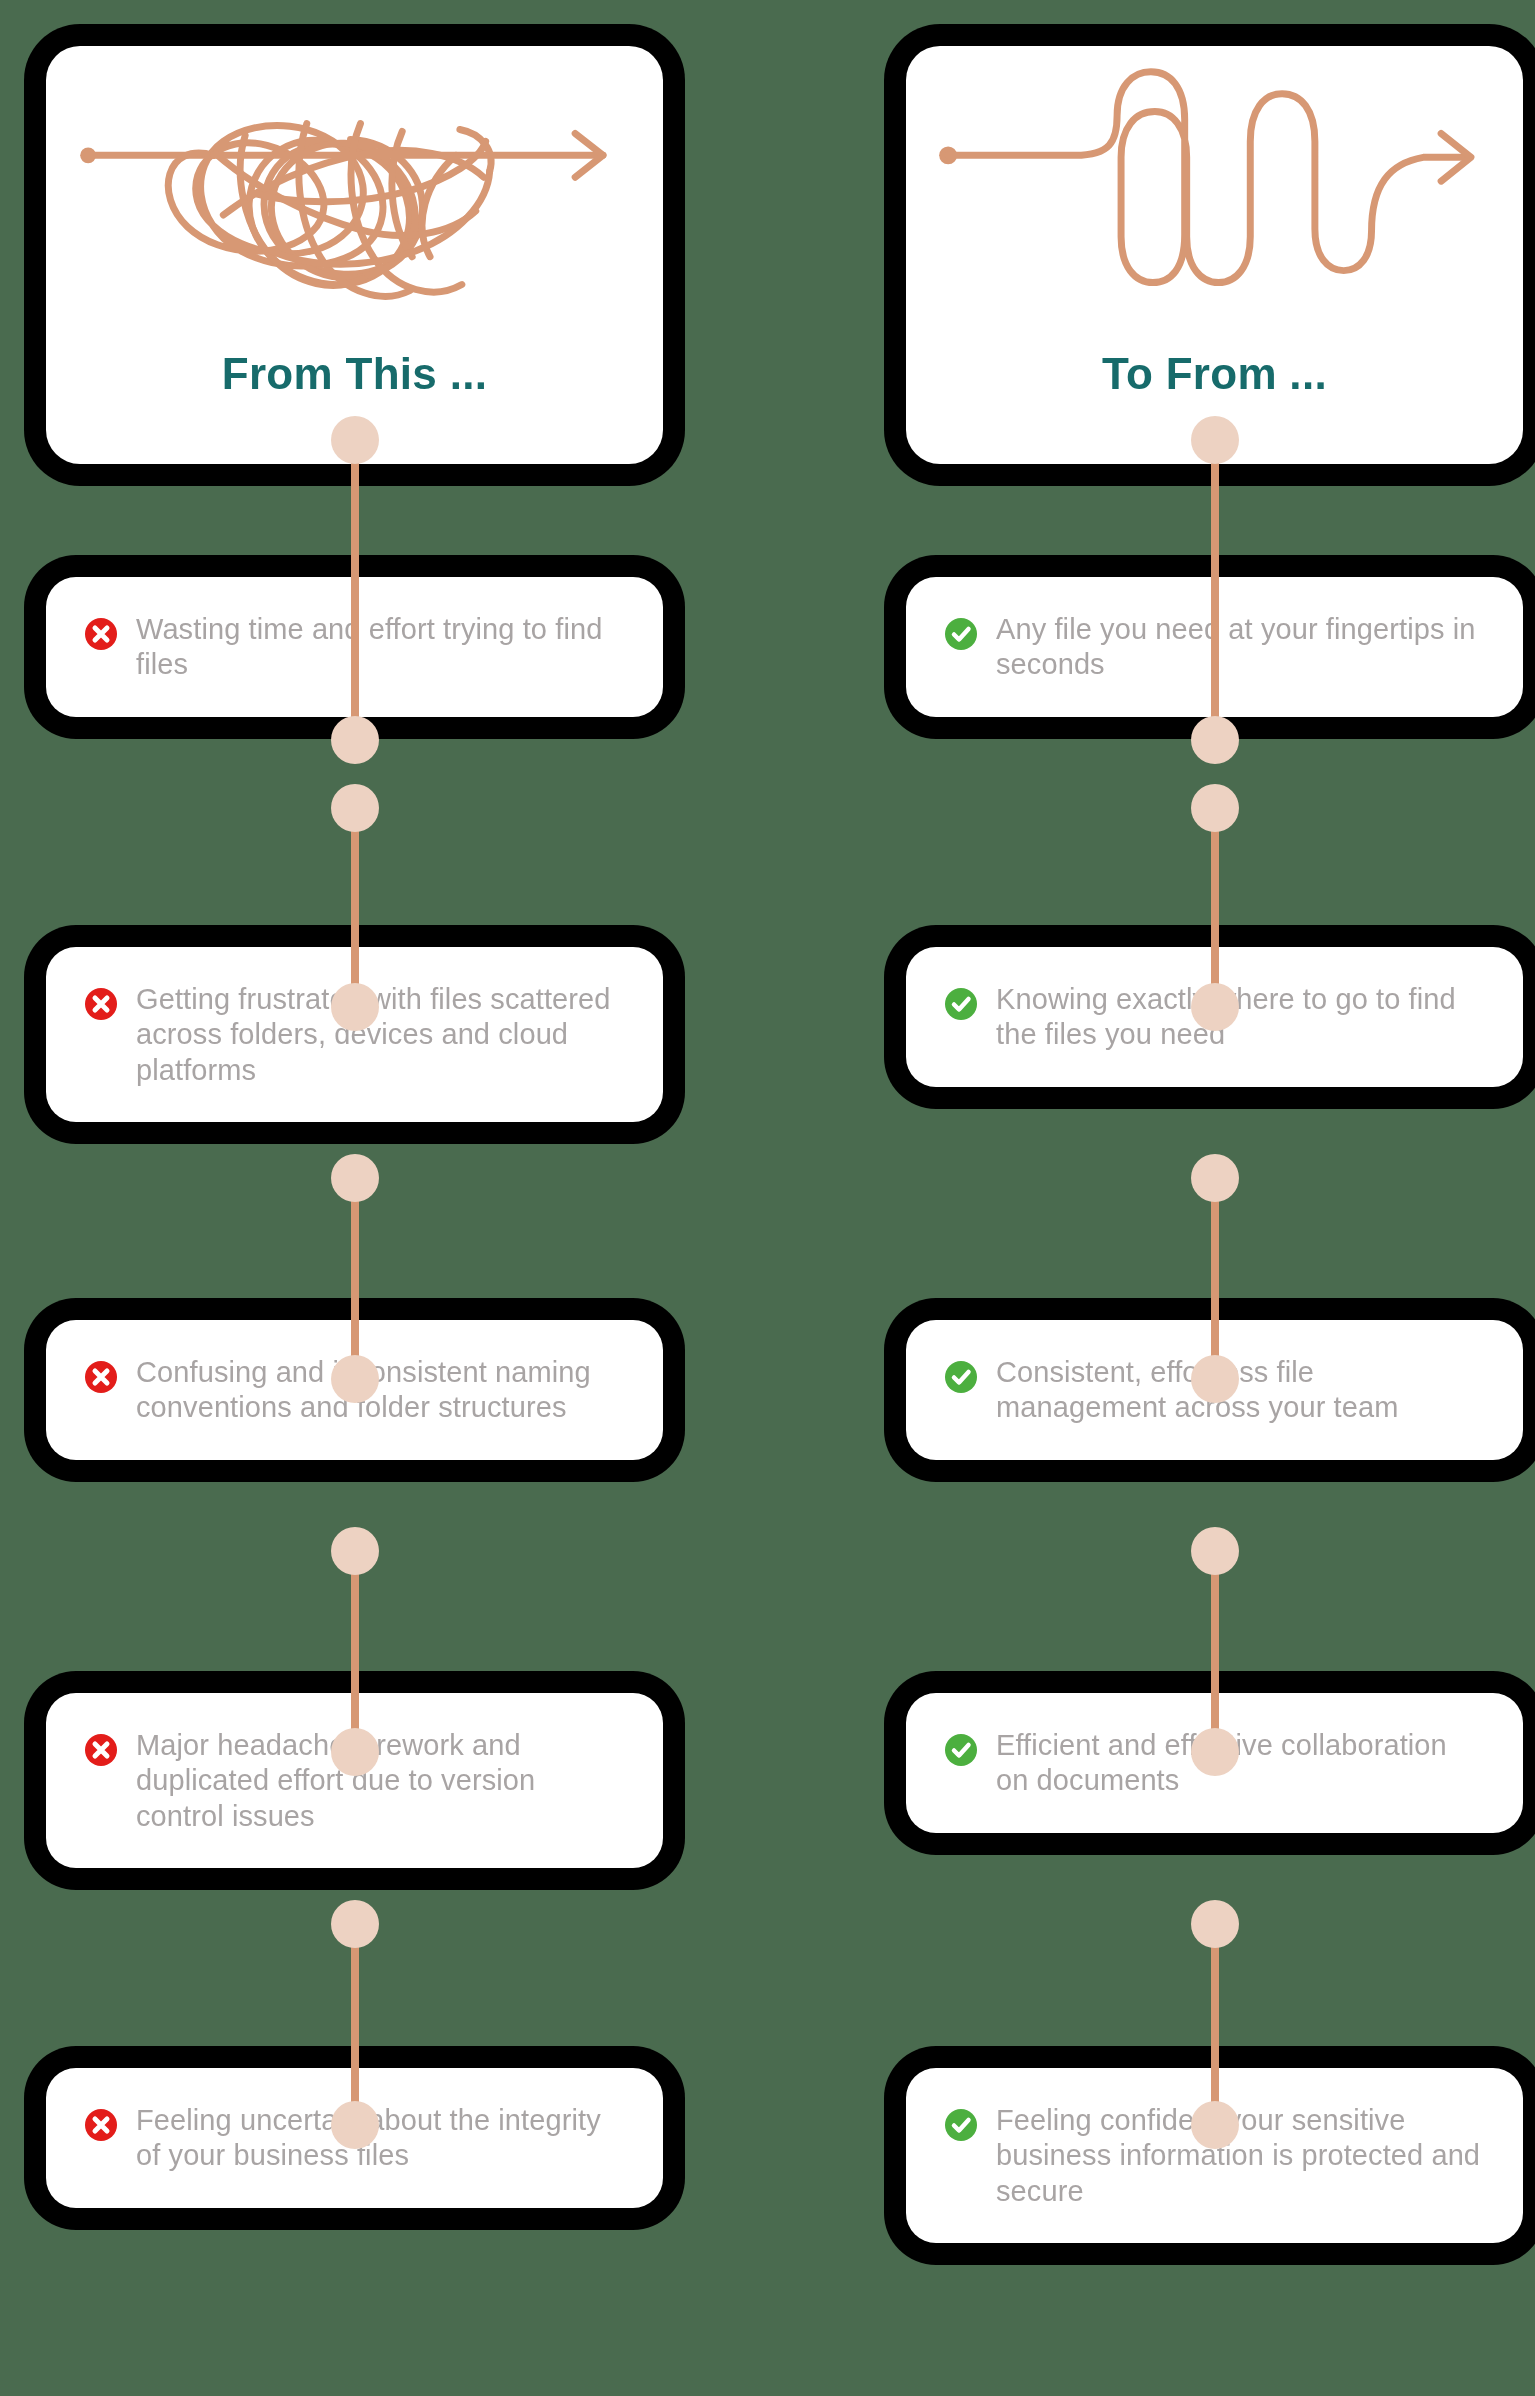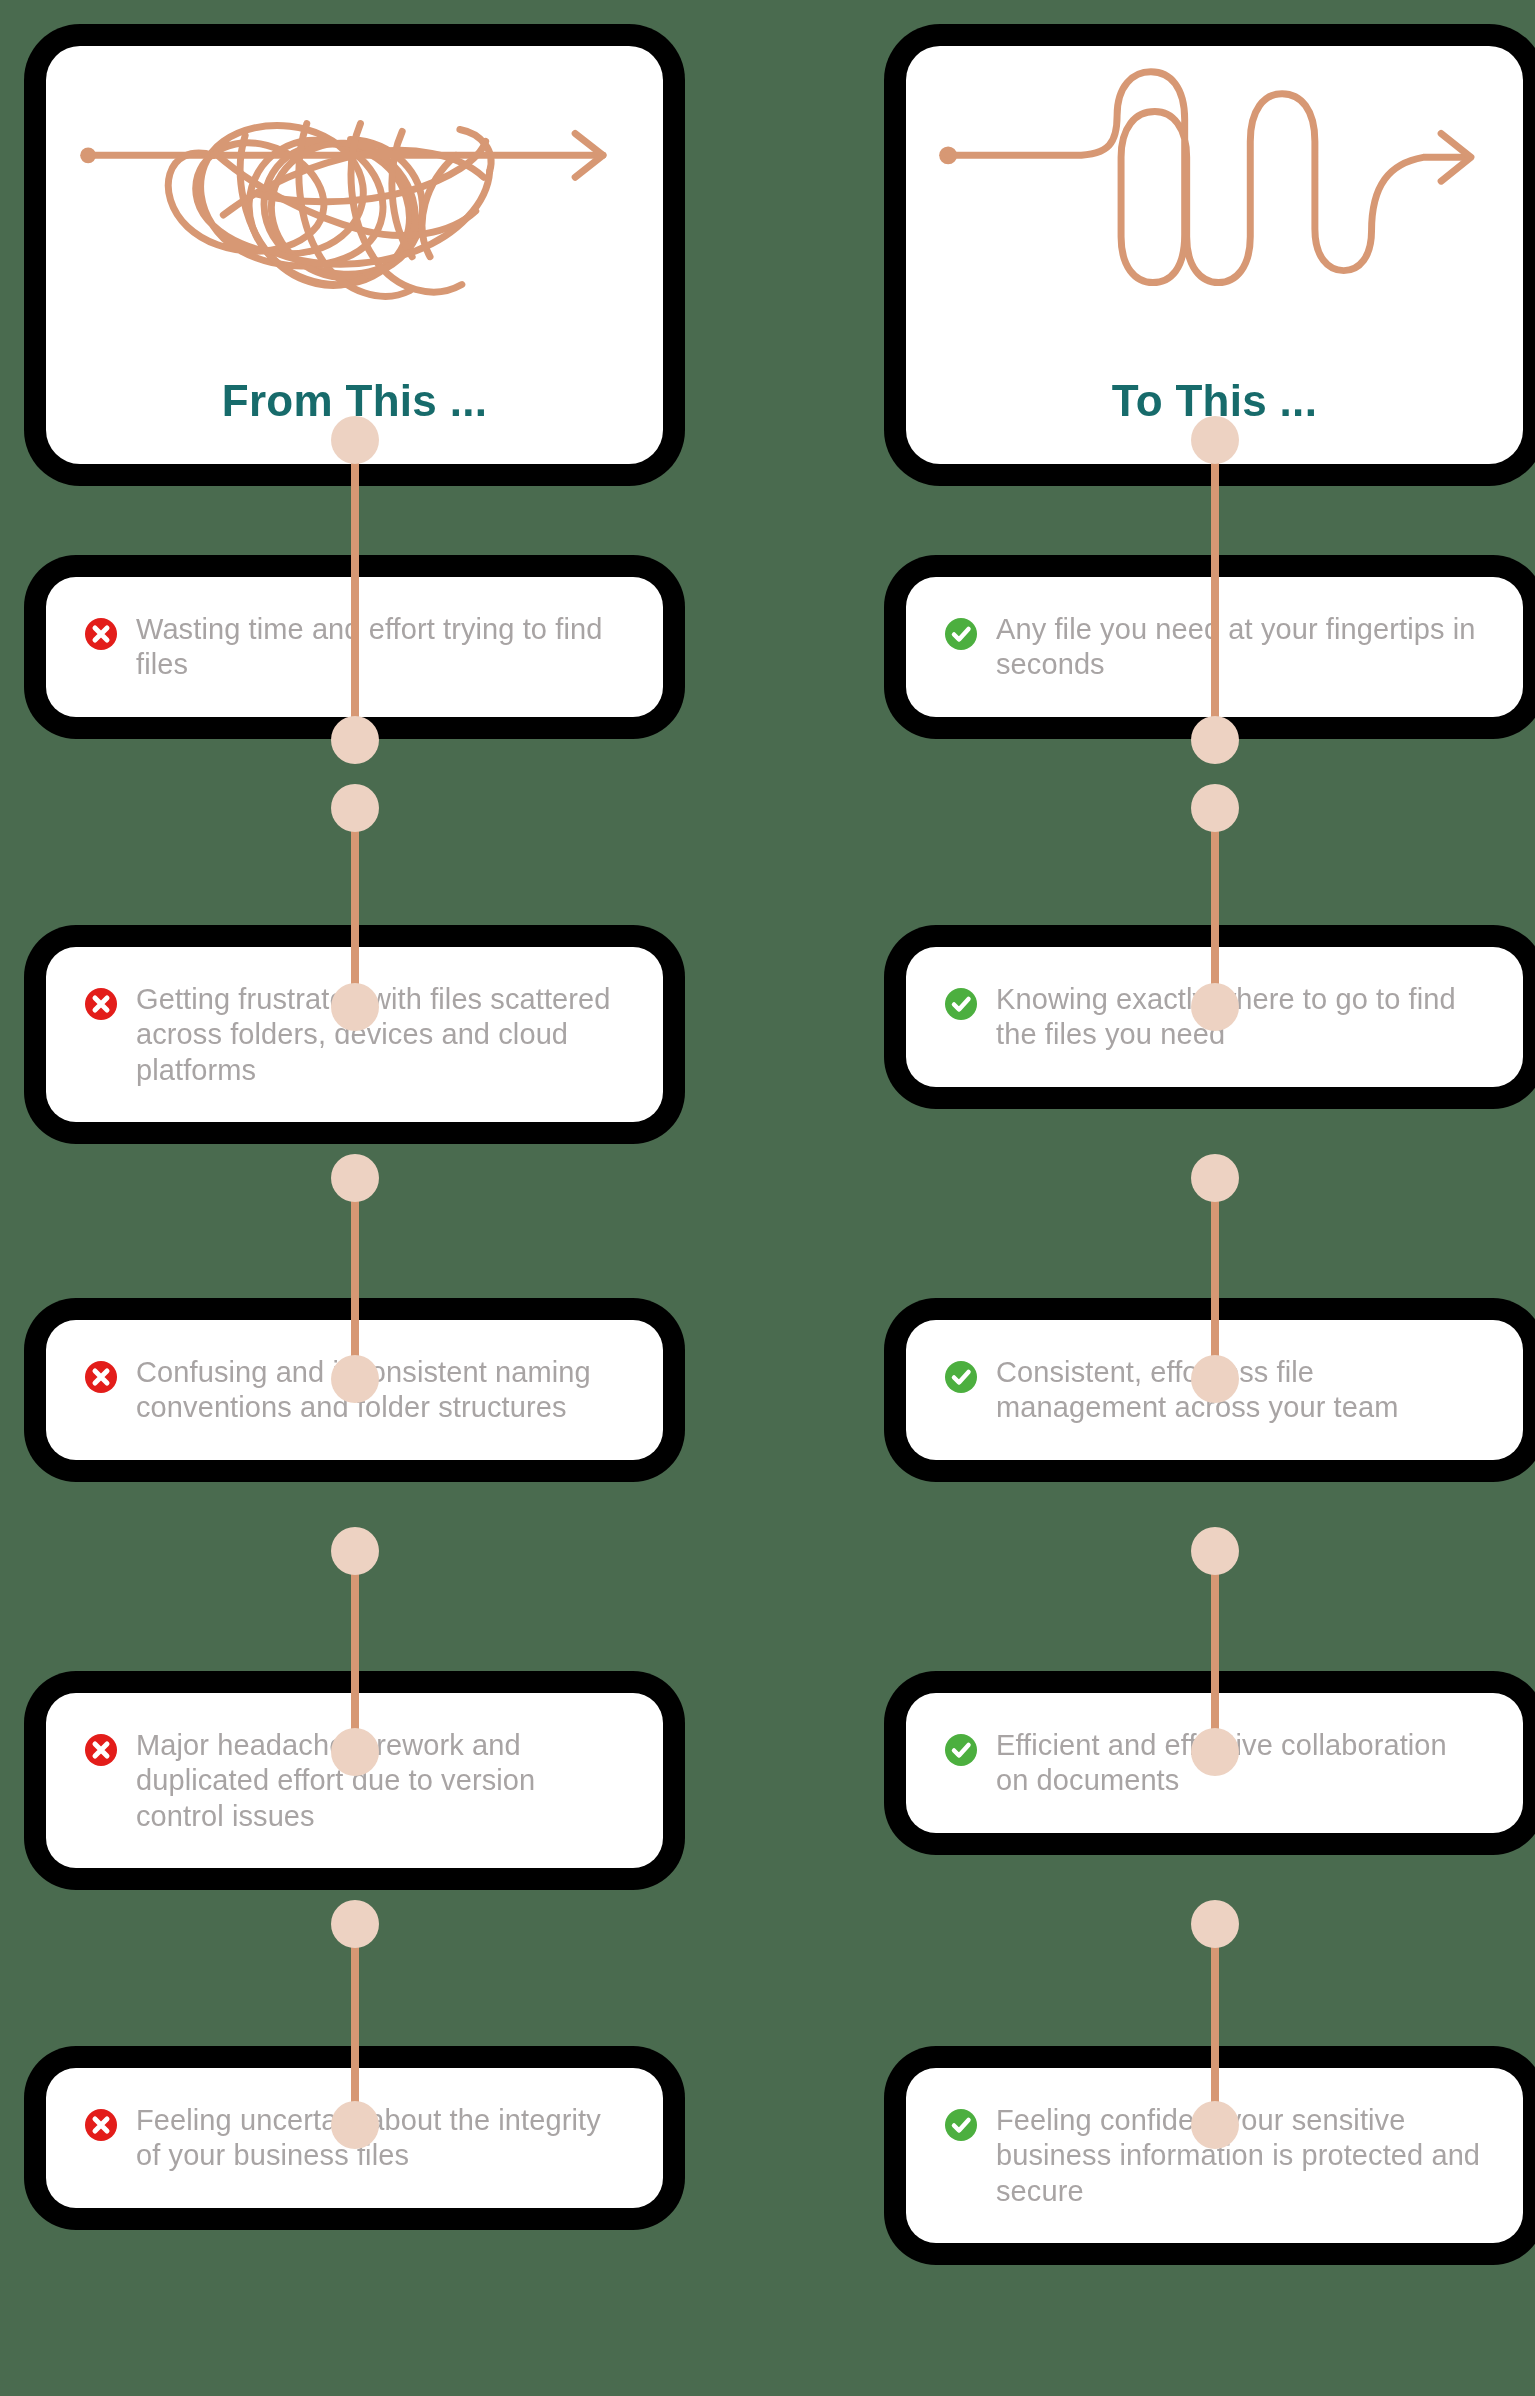--- a/index.html
+++ b/index.html
@@ -32,21 +32,20 @@
   
   .card {
     position: absolute;
     left: 0;
     width: 617px;
     box-sizing: border-box;
     background: #ffffff;
     border-radius: 30px;
     box-shadow: 0 0 0 22px #000000;
     z-index: 3;
-    gap: 27px;
   }
 
   
   .card.hero {
     top: 46px;
     height: 418px;
     border-radius: 34px;
     display: flex;
     flex-direction: column;
     align-items: center;
@@ -287,21 +286,21 @@
                    C346 64 360 48 378 48
                    C397 48 411 64 411 96
                    V184
                    C411 212 424 226 440 226
                    C456 226 468 212 468 186
                    C468 140 486 118 520 112
                    H566"></path>
           <path d="M538 88 L568 112 L538 136"></path>
         </g>
       </svg>
-      <div class="hero-title">To This ...</div>
+      <div class="hero-title">To From ...</div>
     </div>
 
     <div class="card item" style="top:577px;">
       <span class="status-icon">
         <svg viewBox="0 0 34 34">
             <circle cx="17" cy="17" r="16" fill="#4caf3f"></circle>
             <path d="M10 17.5 L15 22.5 L24.5 12" stroke="#fff" stroke-width="4.5" fill="none" stroke-linecap="round" stroke-linejoin="round"></path>
           </svg>
       </span>
       <span class="item-text">Any file you need at your fingertips in seconds</span>

